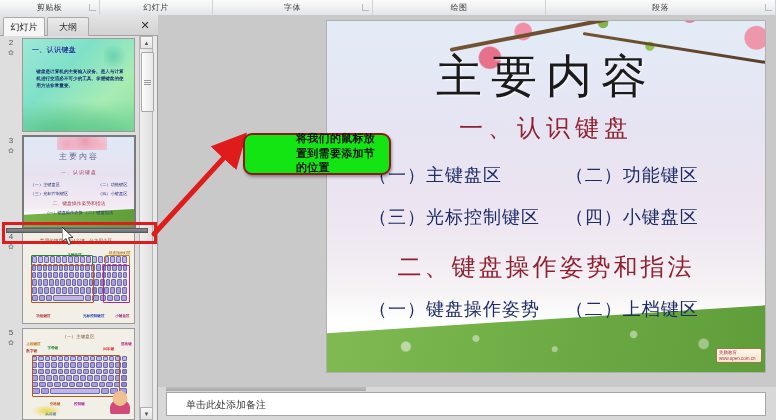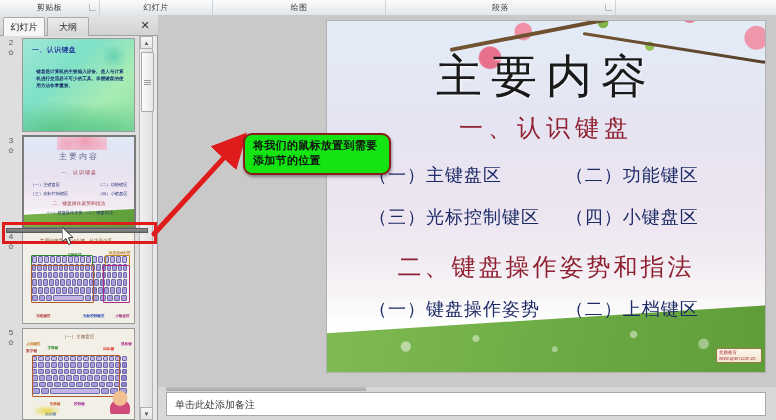--- a/index.html
+++ b/index.html
@@ -206,33 +206,33 @@
     padding:1px 2px;box-sizing:border-box;overflow:hidden;
   }
   
   #notes-pane{
     position:absolute;left:158px;top:387px;right:0;height:33px;
     background:#d8d8d8;
   }
   #notes-box{
     position:absolute;left:8px;top:5px;right:10px;height:24px;
     background:#fff;border:1px solid #a7a7a7;box-sizing:border-box;
-    font-size:10px;color:#3c3c3c;padding:5px 0 0 8px;
+    font-size:10px;color:#3c3c3c;padding:5px 0 0 19px;
   }
   #notes-splitter{
     position:absolute;left:8px;top:0;width:200px;height:4px;
     background:linear-gradient(#bfbfbf,#a8a8a8);
   }
   
   #overlay{position:absolute;inset:0;pointer-events:none;}
   #callout{
     position:absolute;left:243px;top:133px;width:148px;height:42px;
     background:#12e512;border:2px solid #8a1b1b;border-radius:9px;
     box-sizing:border-box;box-shadow:1px 2px 3px rgba(0,0,0,.35);
-    display:flex;align-items:center;
+    display:flex;align-items:center;padding-left:43px;
   }
   #callout-text{
     font-size:11px;color:#111;font-weight:bold;line-height:1.35;
     padding:0 8px;letter-spacing:.3px;
     font-family:"DejaVu Sans","Liberation Sans",sans-serif;
   }
   #ins-rect{
     position:absolute;left:2px;top:222px;width:155px;height:22px;
     border:3px solid #e01b1b;box-sizing:border-box;
   }
@@ -247,20 +247,24 @@
 </head>
 <body>
 
 <div id="ribbon-strip">
     <div class="rgroup" style="width: 100px;">
       <span class="glabel">剪贴板</span>
       <span class="dlaunch"></span>
     </div>
     <div class="rgroup" style="width: 113px;">
       <span class="glabel">幻灯片</span>
+    </div>
+    <div class="rgroup" style="width: 160px;">
+      <span class="glabel">字体</span>
+      <span class="dlaunch"></span>
     </div>
     <div class="rgroup" style="width: 173px;">
       <span class="glabel">绘图</span>
     </div>
     <div class="rgroup" style="width: 230px;">
       <span class="glabel">段落</span>
       <span class="dlaunch"></span>
     </div>
   </div>
 

